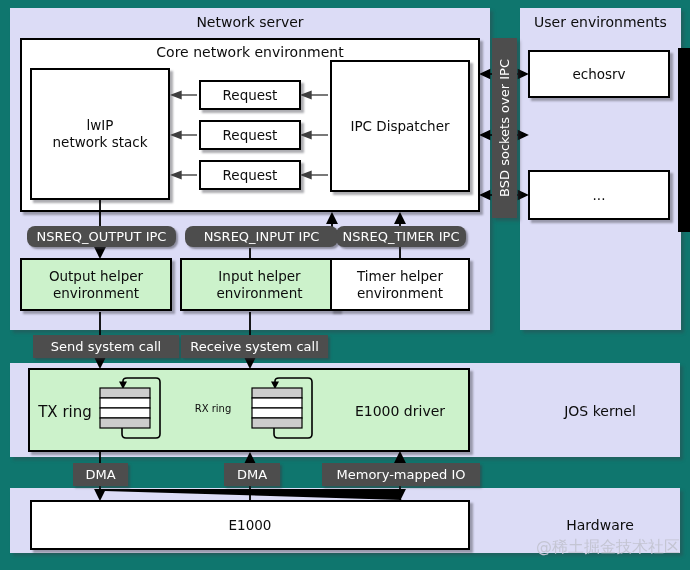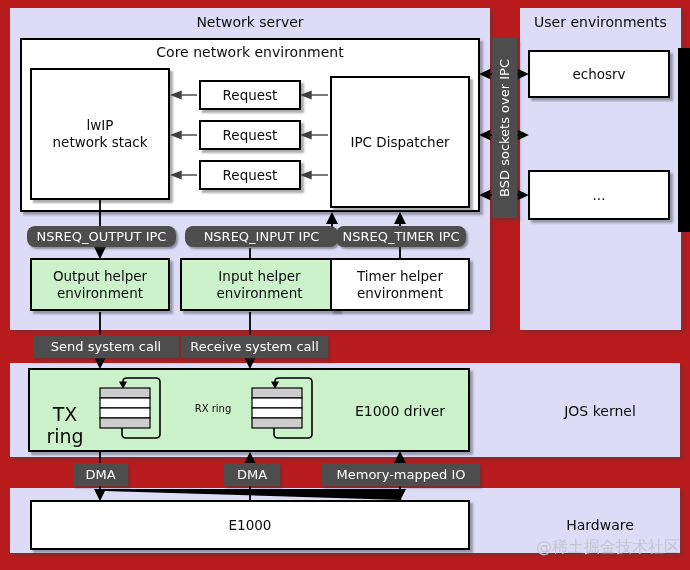--- a/index.html
+++ b/index.html
@@ -1,17 +1,17 @@
 <!DOCTYPE html>
 <html style="--panel: #dcdcf6; --green: #ccf2cb; --badge: #4d4d4d; --ring_gray: #cccccc; --watermark: #c4c5d3;"><head>
 <meta charset="utf-8">
 <style>
   html,body{margin:0;padding:0;background:#fff;}
   .canvas{
-    position:relative;width:690px;height:570px;background:#b91c1c;overflow:hidden;
+    position:relative;width:690px;height:570px;background:#0f766e;overflow:hidden;
     font-family:"DejaVu Sans","Liberation Sans",sans-serif;color:#0c0c0c;
   }
   .panel{position:absolute;background:var(--panel,#dcdcf6);box-shadow:3px 3px 3px rgba(60,60,70,.35);}
   .panel-title{position:absolute;left:0;right:0;top:6px;text-align:center;font-size:14px;}
   .box{
     position:absolute;background:#fff;border:2px solid #000;
     box-shadow:2.5px 2.5px 2px rgba(60,60,70,.42);
     display:flex;align-items:center;justify-content:center;text-align:center;
     font-size:13.5px;line-height:1.25;z-index:2;box-sizing:border-box;
   }
@@ -72,46 +72,46 @@
   <div class="box" style="left:199px;top:80px;width:102px;height:30px;">
     <span>Request</span>
   </div>
   <div class="box" style="left:199px;top:120px;width:102px;height:30px;">
     <span>Request</span>
   </div>
   <div class="box" style="left:199px;top:160px;width:102px;height:30px;">
     <span>Request</span>
   </div>
 
-  <div class="box" style="left:330px;top:76px;width:140px;height:132px;">
+  <div class="box" style="left:330px;top:60px;width:140px;height:132px;">
     <span>IPC Dispatcher</span>
   </div>
 
   <div class="box" style="left:528px;top:50px;width:142px;height:48px;">
     <span>echosrv</span>
   </div>
   <div class="box" style="left:528px;top:170px;width:142px;height:50px;">
     <span>...</span>
   </div>
 
-  <div class="box green" style="left:30px;top:258px;width:140px;height:53px;">
+  <div class="box green" style="left:20px;top:258px;width:152px;height:53px;">
     <span class="multiline">Output helper
 environment</span>
   </div>
   <div class="box green" style="left:180px;top:258px;width:159px;height:53px;">
     <span class="multiline">Input helper
 environment</span>
   </div>
   <div class="box" style="left:330px;top:258px;width:140px;height:53px;">
     <span class="multiline">Timer helper
 environment</span>
   </div>
 
   <div class="box green thick" style="left:28px;top:368px;width:442px;height:84px;"></div>
-  <div class="label" style="left:36px;top:403px;width:58px;font-size:19px;">TX ring</div>
+  <div class="label" style="left:36px;top:403px;width:58px;font-size:15px;">TX ring</div>
   <div class="label" style="left:184px;top:403px;width:58px;font-size:10px;">RX ring</div>
   <div class="label" style="left:330px;top:403px;width:140px;">E1000 driver</div>
 
   <svg class="ring-icon" style="left:96px;top:372px;" width="70" height="72" viewBox="0 0 70 72">
     <path d="M26 56 V62 Q26 66 30 66 H60 Q64 66 64 62 V10 Q64 6 60 6 H31 Q27 6 27 9 V11" fill="none" stroke="#000" stroke-width="1.6"></path>
     <polygon points="27,17 23,9.5 31,9.5" fill="#000"></polygon>
     <rect x="4" y="16" width="50" height="10" fill="#cccccc" stroke="#000" stroke-width="1.2"></rect>
     <rect x="4" y="26" width="50" height="10" fill="#ffffff" stroke="#000" stroke-width="1.2"></rect>
     <rect x="4" y="36" width="50" height="10" fill="#ffffff" stroke="#000" stroke-width="1.2"></rect>
     <rect x="4" y="46" width="50" height="10" fill="#cccccc" stroke="#000" stroke-width="1.2"></rect>

